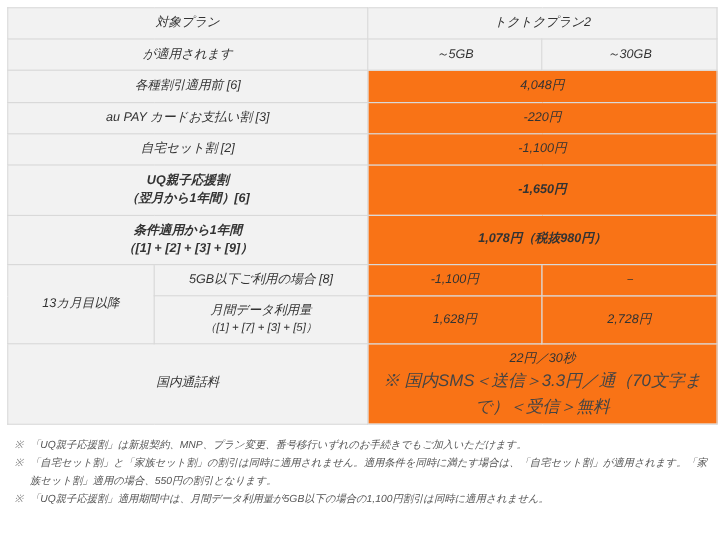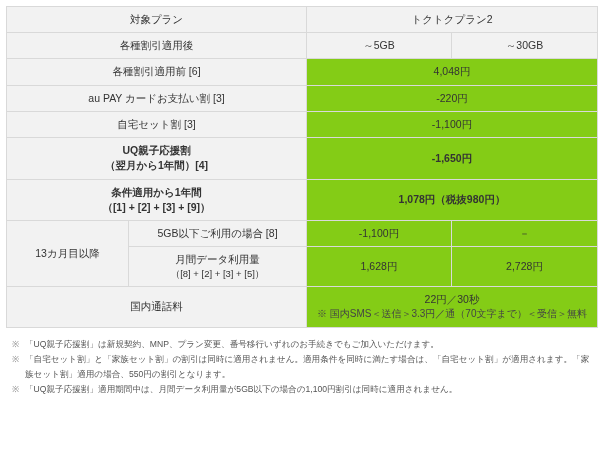--- a/index.html
+++ b/index.html
@@ -13,49 +13,50 @@
     font-family: "Liberation Sans", sans-serif;
     color: #333333;
     overflow: hidden;
   }
   .page {
     width: 603px;
     height: 326px;
     position: relative;
     box-sizing: border-box;
     padding: 6px 6px 0 6px;
+    font-style: italic;
   }
   table.plan {
     border-collapse: collapse;
     width: 591px;
     table-layout: fixed;
     font-size: 10.5px;
   }
   table.plan td {
     border: 1px solid #d9d9d9;
     padding: 5px 4px;
     text-align: center;
     vertical-align: middle;
     line-height: 1.45;
     color: #333333;
   }
   td.label {
     background: #f2f2f2;
   }
   td.value {
-    background: #84cc16;
+    background: #f97316;
   }
   .bold {
     font-weight: bold;
   }
   .sub {
     font-size: 9.5px;
   }
   .note-small {
-    font-size: 10px;
+    font-size: 14px;
     color: #444;
   }
   .notes {
     margin-top: 9px;
     padding: 0 4px 0 6px;
     font-size: 8.6px;
     line-height: 1.75;
     color: #555555;
   }
   .notes .note-row {
@@ -87,44 +88,44 @@
       <col style="width:146px">
     </colgroup>
     <tbody>
 
       <tr>
         <td class="label" colspan="2">対象プラン</td>
         <td class="label" colspan="2">トクトクプラン2</td>
       </tr>
 
       <tr>
-        <td class="label" colspan="2">各種割引適用後</td>
+        <td class="label" colspan="2">が適用されます</td>
         <td class="label">～5GB</td>
         <td class="label">～30GB</td>
       </tr>
 
       <tr>
         <td class="label" colspan="2">各種割引適用前 [6]</td>
         <td class="value" colspan="2">4,048円</td>
       </tr>
 
       <tr>
         <td class="label" colspan="2">au PAY カードお支払い割 [3]</td>
         <td class="value" colspan="2">-220円</td>
       </tr>
 
       <tr>
-        <td class="label" colspan="2">自宅セット割 [3]</td>
+        <td class="label" colspan="2">自宅セット割 [2]</td>
         <td class="value" colspan="2">-1,100円</td>
       </tr>
 
       <tr>
         <td class="label bold" colspan="2">
           <span class="two-line">UQ親子応援割</span>
-          <span class="two-line">（翌月から1年間）[4]</span>
+          <span class="two-line">（翌月から1年間）[6]</span>
         </td>
         <td class="value bold" colspan="2">-1,650円</td>
       </tr>
 
       <tr>
         <td class="label bold" colspan="2">
           <span class="two-line">条件適用から1年間</span>
           <span class="two-line">（[1] + [2] + [3] + [9]）</span>
         </td>
         <td class="value bold" colspan="2">1,078円（税抜980円）</td>
@@ -135,21 +136,21 @@
         <td class="label">
           <span class="two-line">5GB以下ご利用の場合 [8]</span>
         </td>
         <td class="value">-1,100円</td>
         <td class="value">－</td>
       </tr>
 
       <tr>
         <td class="label">
           <span class="two-line">月間データ利用量</span>
-          <span class="two-line sub">（[8] + [2] + [3] + [5]）</span>
+          <span class="two-line sub">（[1] + [7] + [3] + [5]）</span>
         </td>
         <td class="value">1,628円</td>
         <td class="value">2,728円</td>
       </tr>
 
       <tr>
         <td class="label" colspan="2">国内通話料</td>
         <td class="value" colspan="2">
           <span class="two-line">22円／30秒</span>
           <span class="two-line note-small">※ 国内SMS＜送信＞3.3円／通（70文字まで）＜受信＞無料</span>

